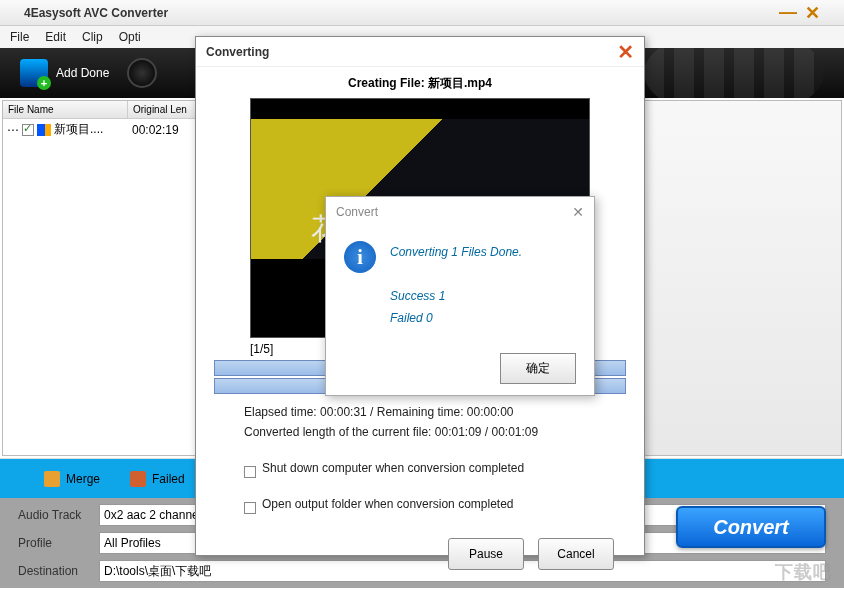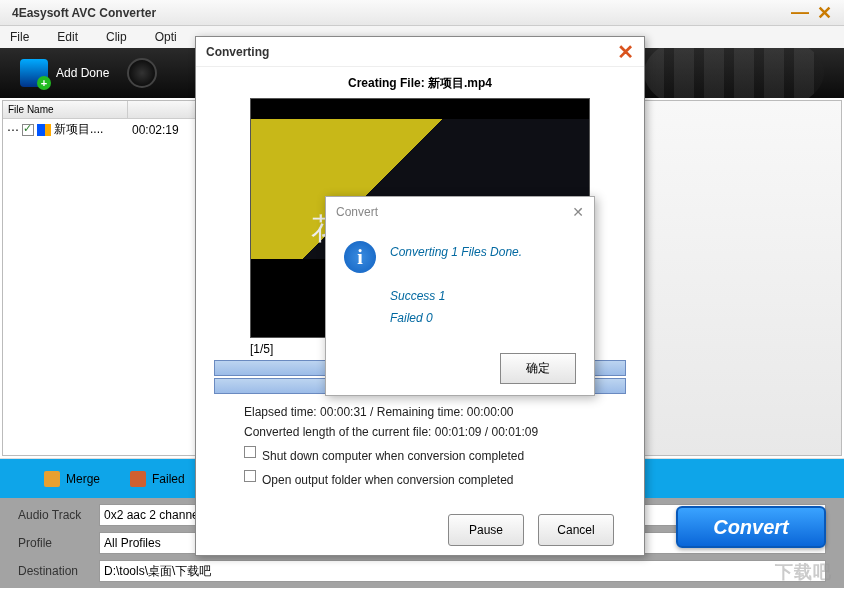--- a/index.html
+++ b/index.html
@@ -1,23 +1,23 @@
 <!DOCTYPE html>
 <html><head>
 <meta charset="utf-8">
 <style>
 * { margin: 0; padding: 0; box-sizing: border-box; font-family: Tahoma, Arial, sans-serif; font-size: 12px; }
 body { background: #fff; width: 844px; height: 592px; overflow: hidden; position: relative; }
 
-.titlebar { height: 26px; background: linear-gradient(#fafafa,#e8e8e8); border-bottom: 1px solid #ccc; display: flex; align-items: center; padding: 0 12px; }
+.titlebar { height: 26px; background: linear-gradient(#fafafa,#e8e8e8); border-bottom: 1px solid #ccc; display: flex; align-items: center; padding: 0 24px; }
 .titlebar .title { font-weight: bold; color: #333; }
 .titlebar .win-btns { margin-left: auto; display: flex; gap: 8px; }
 .titlebar .win-btns span { font-size: 18px; color: #c97a00; cursor: pointer; font-weight: bold; }
 
-.menubar { height: 22px; background: #f5f5f5; display: flex; align-items: center; padding: 0 10px; gap: 28px; color: #222; }
+.menubar { height: 22px; background: #f5f5f5; display: flex; align-items: center; padding: 0 10px; gap: 16px; color: #222; }
 .menubar span { cursor: pointer; }
 
 .toolbar { height: 50px; background: linear-gradient(#2a2a2a,#0a0a0a); display: flex; align-items: center; padding: 0 10px; gap: 8px; position: relative; overflow: hidden; }
 .toolbar .addfile { display: flex; align-items: center; gap: 8px; color: #fff; padding: 4px 10px; cursor: pointer; }
 .toolbar .addfile .ic { width: 28px; height: 28px; background: linear-gradient(#0af,#038); border-radius: 4px; position: relative; }
 .toolbar .addfile .ic::after { content:"+"; position:absolute; bottom:-3px; right:-3px; width:14px; height:14px; background:#2b2; border-radius:50%; color:#fff; font-weight:bold; text-align:center; line-height:14px; font-size:11px; }
 .toolbar .darkcircle { width:30px; height:30px; border-radius:50%; background:radial-gradient(#333,#000); border:2px solid #444; cursor:pointer; }
 .toolbar .reel { position:absolute; right:20px; top:-20px; width:180px; height:90px; opacity:0.3; background: repeating-linear-gradient(90deg,#555 0 20px,#222 20px 30px); border-radius:50%; }
 
 .body-area { display:flex; height: 360px; }
@@ -54,21 +54,21 @@
 .dlg-title .t { font-weight:bold; color:#333; }
 .dlg-title .x { margin-left:auto; color:#d9531e; font-size:20px; font-weight:bold; cursor:pointer; }
 .dlg-body { padding:8px 18px; }
 .creating { text-align:center; font-weight:bold; margin-bottom:6px; }
 .vid-frame { width:340px; height:240px; margin:0 auto; background:#000; border:1px solid #555; position:relative; overflow:hidden; }
 .vid-frame .layer1 { position:absolute; top:20px; left:0; width:100%; height:140px; background:linear-gradient(135deg,#c8b818 40%,#0e0f15 40%); }
 .vid-frame .layer2 { position:absolute; top:110px; left:60px; color:#eee; font-size:30px; }
 .ctr-pr { display:flex; justify-content:space-between; width:340px; margin:4px auto; font-size:11px; }
 .progbar { width:412px; height:16px; border:1px solid #6a8ac0; background:linear-gradient(#bcd4f0,#9cbce8); margin:2px auto; }
 .info-lines { padding:6px 30px; line-height:20px; color:#222; }
-.chkline { display:flex; align-items:flex-start; gap:6px; margin-top:4px; }
+.chkline { display:flex; align-items:flex-end; gap:6px; margin-top:16px; }
 .chkline .cb { width:12px; height:12px; border:1px solid #888; background:#fff; }
 .dlg-btns { display:flex; gap:14px; justify-content:flex-end; padding:10px 30px; }
 .dlg-btns button { width:76px; height:32px; background:linear-gradient(#fdfdfd,#e4e4e4); border:1px solid #888; border-radius:3px; cursor:pointer; }
 
 
 .alert { position:absolute; left:325px; top:196px; width:270px; height:200px; background:#fff; border:1px solid #aaa; box-shadow:2px 2px 10px rgba(0,0,0,0.3); z-index:20; }
 .alert-title { height:30px; display:flex; align-items:center; padding:0 10px; color:#888; }
 .alert-title .x { margin-left:auto; color:#888; font-size:14px; cursor:pointer; }
 .alert-body { padding:14px 18px; display:flex; gap:14px; }
 .alert-ic { width:32px; height:32px; border-radius:50%; background:radial-gradient(circle,#3a8ce0,#1060c0); color:#fff; font-weight:bold; font-size:20px; text-align:center; line-height:32px; font-family:Georgia,serif; }
@@ -102,20 +102,21 @@
     <span>Add Done</span>
   </div>
   <div class="darkcircle"></div>
   <div class="reel"></div>
 </div>
 
 <div class="body-area">
   <div class="filelist">
     <div class="filelist-h">
       <div class="col1">File Name</div>
+      <div class="col2">Original Len</div>
     </div>
     <div class="filelist-row">
       <div class="col1">
         <span>⋯</span>
         <div class="chk"></div>
         <div class="file-ic"></div>
         <span>新项目....</span>
       </div>
       <div class="col2">00:02:19</div>
     </div>

